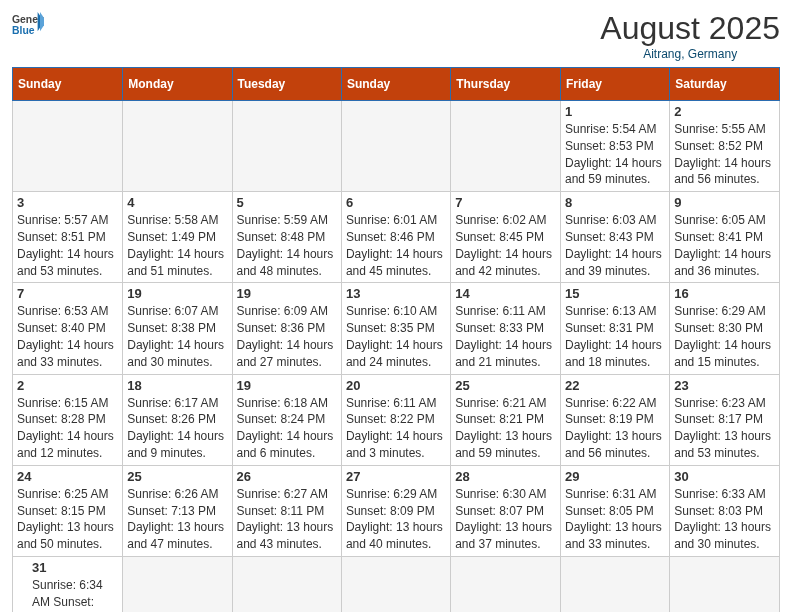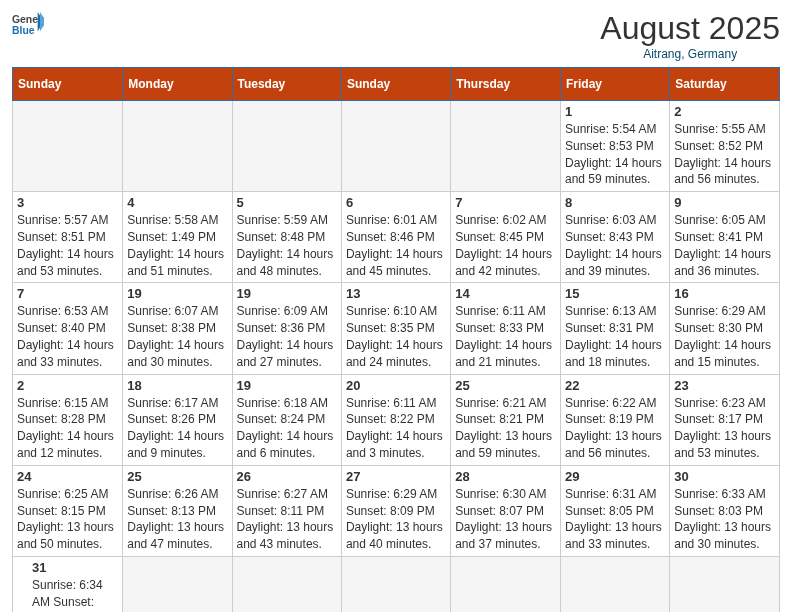--- a/index.html
+++ b/index.html
@@ -297,21 +297,21 @@
           <td>
             <span class="day-number">24</span>
             <div class="day-info">Sunrise: 6:25 AM
 Sunset: 8:15 PM
 Daylight: 13 hours
 and 50 minutes.</div>
           </td>
           <td>
             <span class="day-number">25</span>
             <div class="day-info">Sunrise: 6:26 AM
-Sunset: 8:13 PM
+Sunset: 7:13 PM
 Daylight: 13 hours
 and 47 minutes.</div>
           </td>
           <td>
             <span class="day-number">26</span>
             <div class="day-info">Sunrise: 6:27 AM
 Sunset: 8:11 PM
 Daylight: 13 hours
 and 43 minutes.</div>
           </td>

